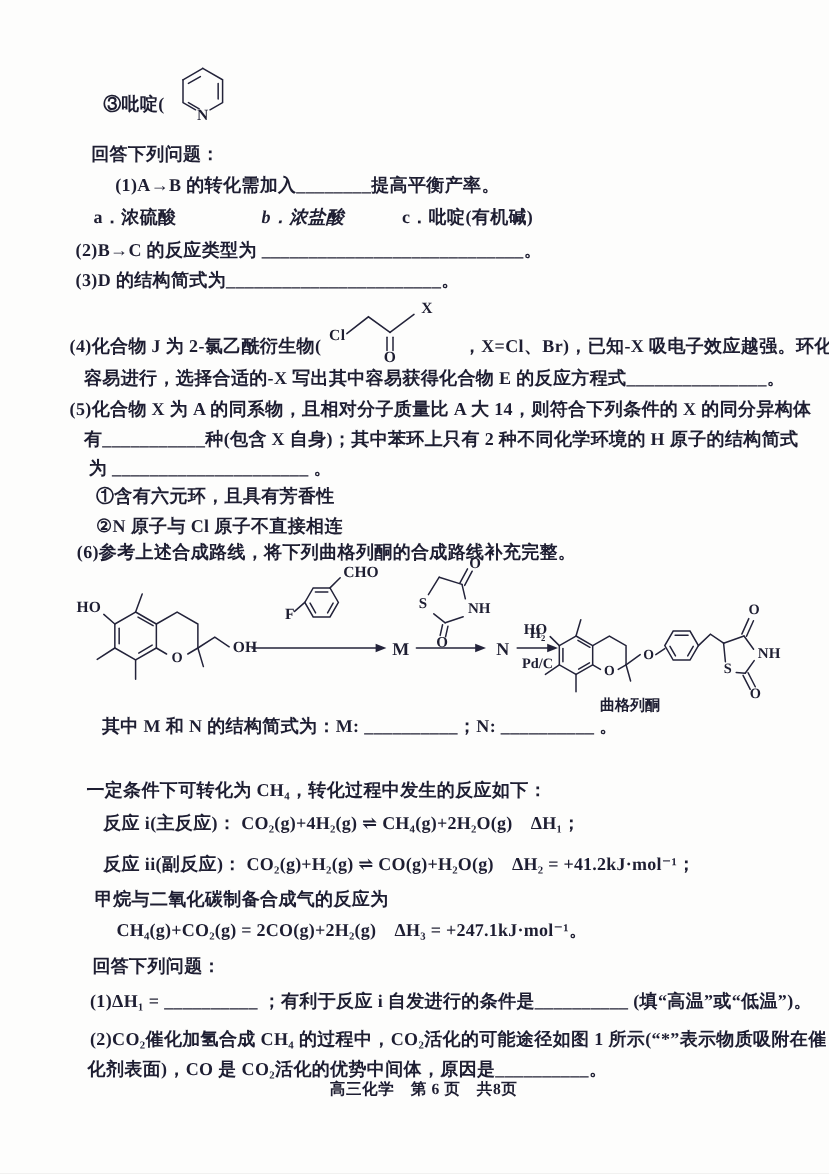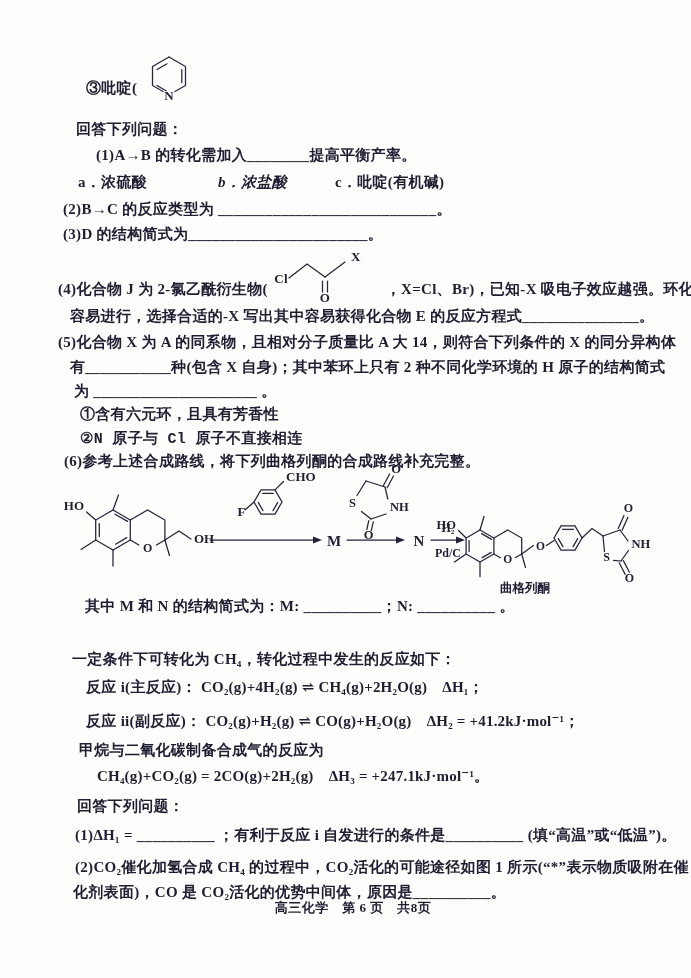--- a/index.html
+++ b/index.html
@@ -55,21 +55,21 @@
       <text x="80" y="14" text-anchor="start" font-size="13">X</text>
     </svg>
     <span>，X=Cl、Br)，已知-X 吸电子效应越强。环化越</span>
   </div>
 
   <div class="line" style="left:70px;top:307px;">容易进行，选择合适的-X 写出其中容易获得化合物 E 的反应方程式_______________。</div>
   <div class="line" style="left:58px;top:333px;">(5)化合物 X 为 A 的同系物，且相对分子质量比 A 大 14，则符合下列条件的 X 的同分异构体</div>
   <div class="line" style="left:70px;top:358px;">有___________种(包含 X 自身)；其中苯环上只有 2 种不同化学环境的 H 原子的结构简式</div>
   <div class="line" style="left:74px;top:382px;">为 _____________________ 。</div>
   <div class="line" style="left:80px;top:405px;">①含有六元环，且具有芳香性</div>
-  <div class="line" style="left:80px;top:430px;font-family:Liberation Mono, monospace;">②N 原子与 Cl 原子不直接相连</div>
+  <div class="line" style="left:80px;top:430px;">②N 原子与 Cl 原子不直接相连</div>
   <div class="line" style="left:64px;top:452px;">(6)参考上述合成路线，将下列曲格列酮的合成路线补充完整。</div>
 
   <svg style="position:absolute;left:28px;top:468px;" width="645" height="130" viewBox="0 0 645 130">
 
     <path d="M85,42 L102.3,52 L102.3,72 L85,82 L67.7,72 L67.7,52 Z"></path>
     <path d="M87,46.2 L99.6,53.4"></path>
       <path d="M98.8,69.6 L87.6,76.2"></path>
       <path d="M71.3,55.5 L71.3,68.5"></path>
     <path d="M102.3,52 L119.6,42 L136.9,52 L136.9,72"></path>
     <path d="M136.9,72 L128.5,77"></path>

